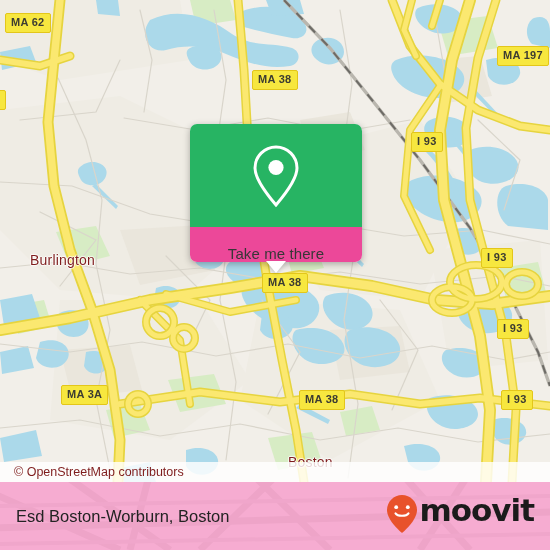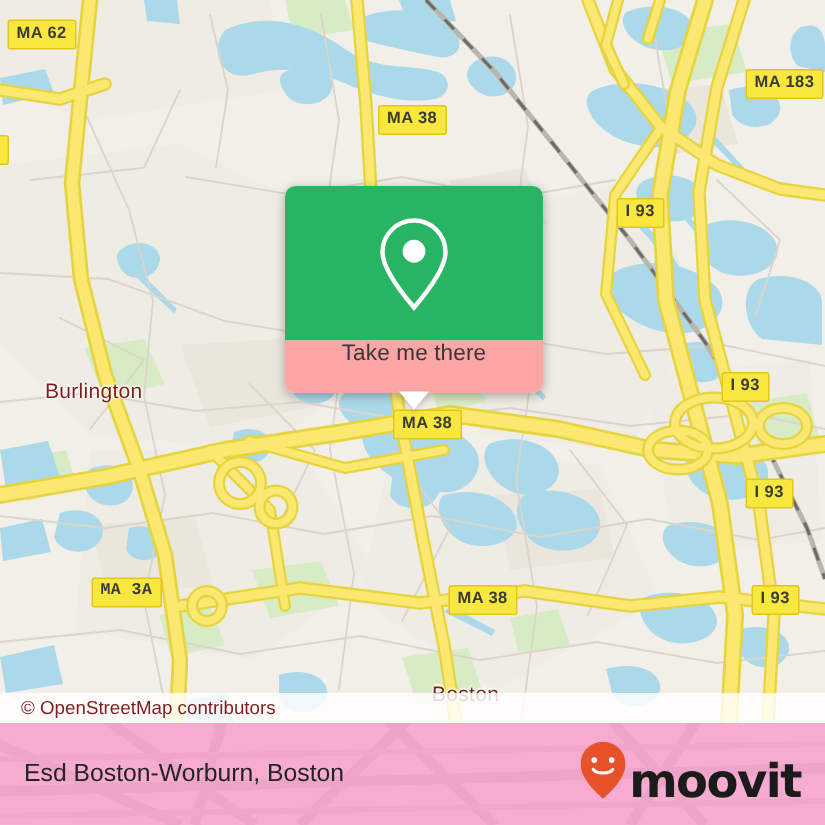--- a/index.html
+++ b/index.html
@@ -87,24 +87,24 @@
     height: 103px;
     background: #27b463;
     border-radius: 7px 7px 0 0;
     display: flex;
     align-items: center;
     justify-content: center;
   }
   .popup-pin svg { display: block; }
   .popup-bottom {
     height: 35px;
-    background: #fca5a5;
+    background: #ec4899;
     border-radius: 0 0 7px 7px;
     display: flex;
-    align-items: flex-start;
+    align-items: flex-end;
     justify-content: center;
   }
   .popup-cta {
     color: #373737;
     font-family: "Liberation Sans", sans-serif;
     font-size: 15px;
     letter-spacing: .1px;
     white-space: nowrap;
   }
   .popup-tail {
@@ -163,21 +163,21 @@
     font-family: "Liberation Sans", sans-serif;
     font-size: 16.5px;
     white-space: nowrap;
   }
   .footer-logo {
     position: absolute;
     right: 16px;
     top: 50%;
     transform: translateY(-50%);
     display: flex;
-    align-items: flex-end;
+    align-items: flex-start;
     gap: 2px;
   }
   .logo-wordmark {
     color: #1b1b1b;
     font-family: "DejaVu Sans", sans-serif;
     font-size: 31px;
     font-weight: bold;
     letter-spacing: -1.0px;
     line-height: 1;
   }
@@ -365,26 +365,26 @@
           <path d="M412,0 L404,30 L416,56"></path>
           <path d="M440,0 L432,26"></path>
         </g>
 
       </g>
     </svg>
 
     <div class="shield" style="left:5px;  top:13px;">MA 62</div>
     <div class="shield" style="left:-12px; top:90px;">2</div>
     <div class="shield" style="left:252px; top:70px;">MA 38</div>
-    <div class="shield" style="left:497px; top:46px;">MA 183</div>
+    <div class="shield" style="left:497px; top:46px;">MA 197</div>
     <div class="shield" style="left:411px; top:132px;">I 93</div>
     <div class="shield" style="left:481px; top:248px;">I 93</div>
     <div class="shield" style="left:262px; top:273px;">MA 38</div>
     <div class="shield" style="left:497px; top:319px;">I 93</div>
-    <div class="shield" style="left:61px;  top:385px;font-family:Liberation Mono, monospace;">MA 3A</div>
+    <div class="shield" style="left:61px;  top:385px;">MA 3A</div>
     <div class="shield" style="left:299px; top:390px;">MA 38</div>
     <div class="shield" style="left:501px; top:390px;">I 93</div>
 
     <div class="place-label" style="left:30px; top:252px;">Burlington</div>
     <div class="place-label" style="left:288px; top:454px;">Boston</div>
 
     <div class="popup">
       <div class="popup-top">
         <span class="popup-pin">
           <svg width="52" height="66" viewBox="0 0 52 66" aria-hidden="true">

